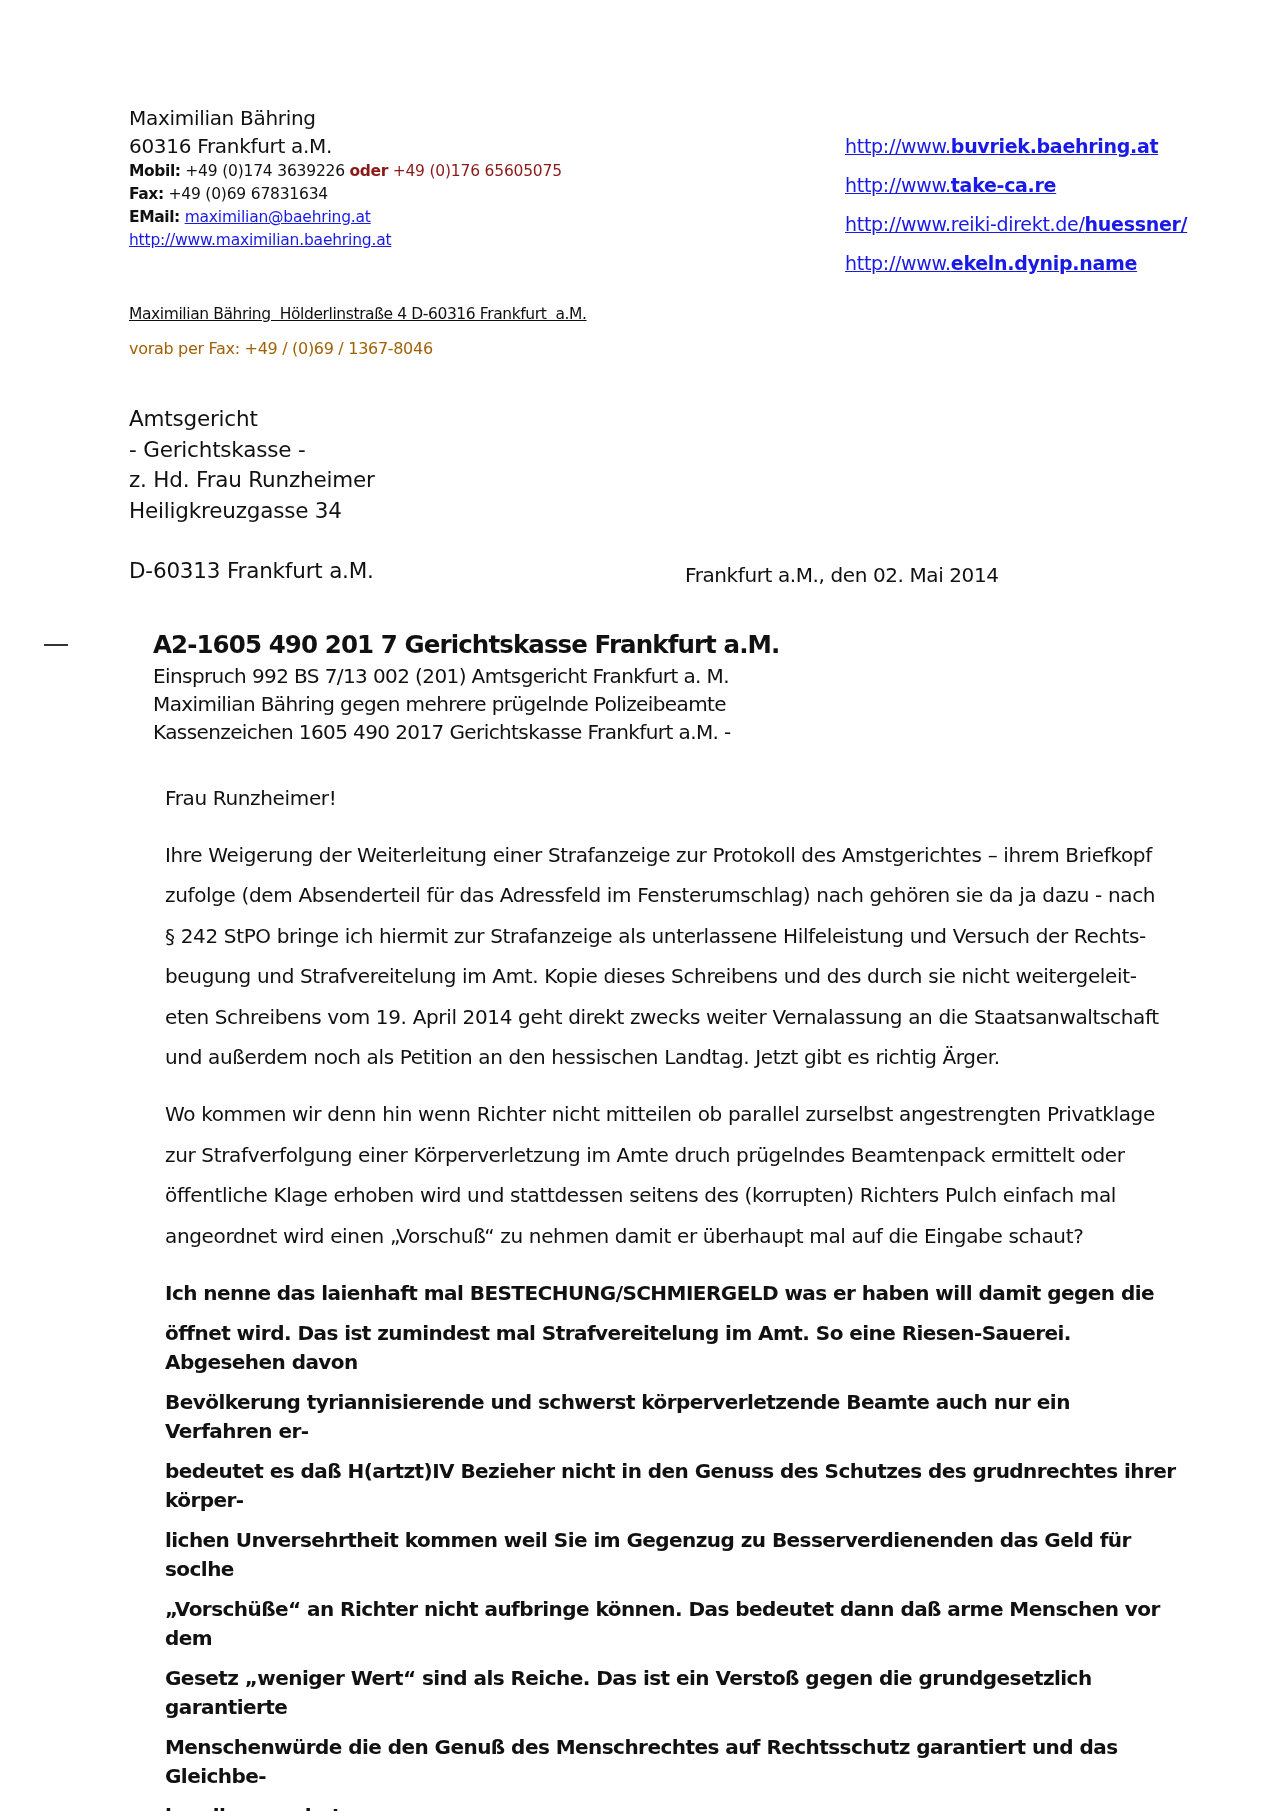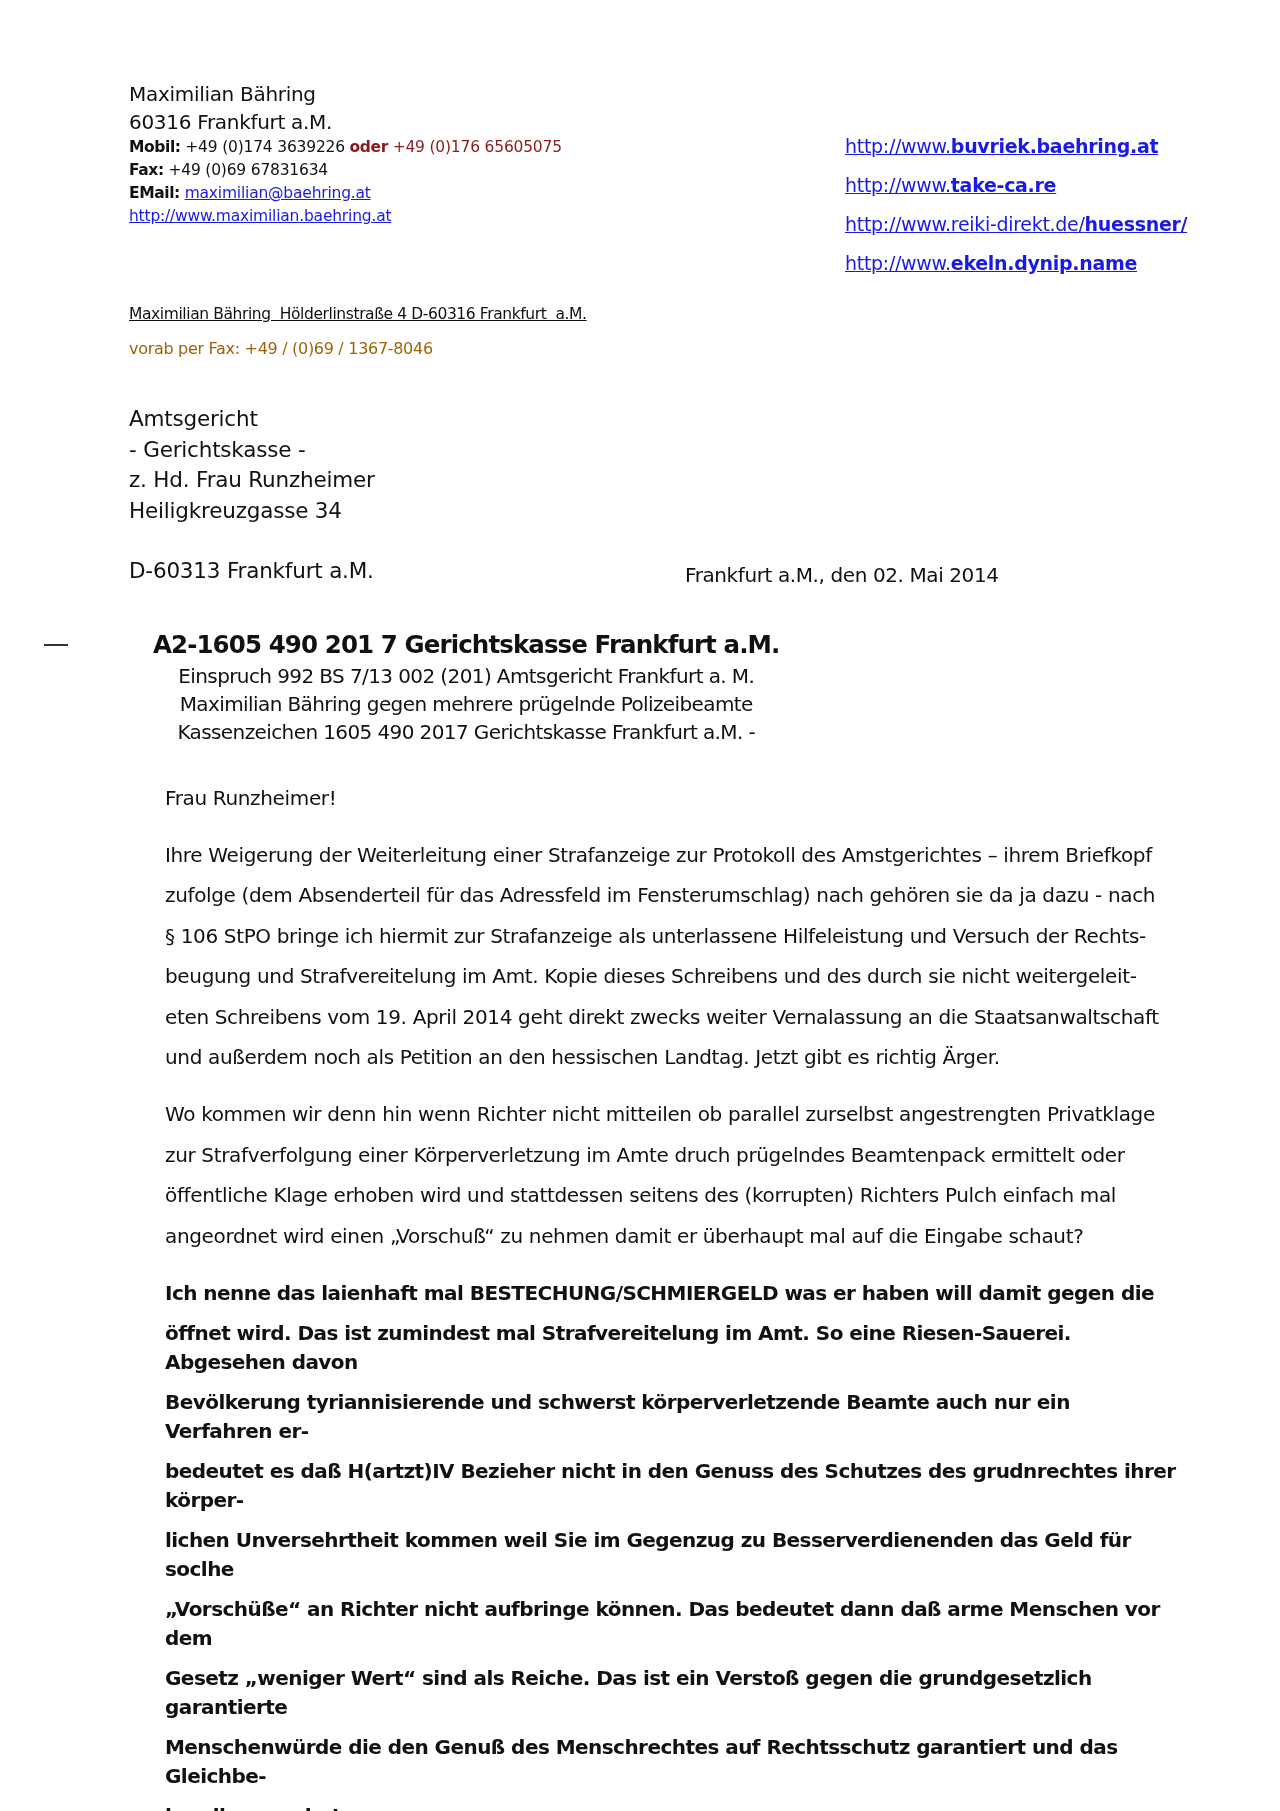--- a/index.html
+++ b/index.html
@@ -2,40 +2,40 @@
 <html><head>
 <meta charset="utf-8">
 <style>
   html, body { margin: 0; padding: 0; background: #ffffff; }
   body {
     width: 1280px; height: 1811px; position: relative; overflow: hidden;
     font-family: "DejaVu Sans", sans-serif; color: #111111;
   }
   .abs { position: absolute; }
   a, .link { color: #1a1ae6; text-decoration: underline; }
-  .sender { left: 129px; top: 80px; line-height: 1; }
+  .sender { left: 129px; top: 104px; line-height: 1; }
   .sender .big { font-size: 20px; line-height: 28px; letter-spacing: -0.3px; }
   .sender .small { font-size: 15.5px; line-height: 23px; letter-spacing: -0.2px; }
   .sender .lbl { font-weight: bold; letter-spacing: -0.4px; }
   .red { color: #8b1a1a; }
   .sender .link { font-size: 15.5px; }
 
   .weblinks { left: 845px; top: 100px; margin-top: 27px; }
   .weblinks .link { display: block; font-size: 19px; line-height: 39px; letter-spacing: -0.3px; }
   .weblinks b { font-weight: bold; }
 
   .returnline { left: 129px; top: 305px; font-size: 15.5px; text-decoration: underline; letter-spacing: -0.4px; }
   .vorab { left: 129px; top: 339px; font-size: 16px; color: #a16207; letter-spacing: -0.3px; }
   .recipient { left: 129px; top: 404px; font-size: 21.5px; line-height: 30.5px; letter-spacing: -0.2px; }
   .recipient .city { margin-top: 30px; font-weight: 500; }
   .date { left: 685px; top: 563px; font-size: 20px; letter-spacing: -0.4px; }
 
   .margin-dash { left: 44px; top: 644px; width: 24px; height: 2px; background: #333; }
 
-  .subject { left: 153px; top: 628px; text-align: center; }
+  .subject { left: 153px; top: 628px; }
   .subject .head { font-size: 24.5px; font-weight: bold; letter-spacing: -0.9px; line-height: 34px; }
   .subject .sub { font-size: 20px; letter-spacing: -0.6px; line-height: 28px; }
 
   .body { left: 153px; top: 772px; width: 1040px; font-size: 20px; letter-spacing: -0.35px; }
   .body p { margin: 12px; line-height: 28.5px; }
   .salute { font-weight: 500; margin-bottom: 28px !important; }
   .para { margin-bottom: 28.5px !important; }
   .boldpara { font-weight: bold; letter-spacing: -0.55px; }
   .sig-img { width: 320px; height: 107px; background: #fcfbf6; margin: 2px 0 0 0; position: relative; }
   .sig-name { margin-top: 1px; }
@@ -93,21 +93,21 @@
   <div class="sub">Maximilian Bähring gegen mehrere prügelnde Polizeibeamte</div>
   <div class="sub">Kassenzeichen 1605 490 2017 Gerichtskasse Frankfurt a.M. -</div>
 </div>
 
 <div class="abs body">
   <p class="salute">Frau Runzheimer!</p>
 
   <div class="para">
     <p>Ihre Weigerung der Weiterleitung einer Strafanzeige zur Protokoll des Amstgerichtes – ihrem Briefkopf</p>
     <p>zufolge (dem Absenderteil für das Adressfeld im Fensterumschlag) nach gehören sie da ja dazu - nach</p>
-    <p>§ 106 StPO bringe ich hiermit zur Strafanzeige als unterlassene Hilfeleistung und Versuch der Rechts-</p>
+    <p>§ 242 StPO bringe ich hiermit zur Strafanzeige als unterlassene Hilfeleistung und Versuch der Rechts-</p>
     <p>beugung und Strafvereitelung im Amt. Kopie dieses Schreibens und des durch sie nicht weitergeleit-</p>
     <p>eten Schreibens vom 19. April 2014 geht direkt zwecks weiter Vernalassung an die Staatsanwaltschaft</p>
     <p>und außerdem noch als Petition an den hessischen Landtag. Jetzt gibt es richtig Ärger.</p>
   </div>
 
   <div class="para">
     <p>Wo kommen wir denn hin wenn Richter nicht mitteilen ob parallel zurselbst angestrengten Privatklage</p>
     <p>zur Strafverfolgung einer Körperverletzung im Amte druch prügelndes Beamtenpack ermittelt oder</p>
     <p>öffentliche Klage erhoben wird und stattdessen seitens des (korrupten) Richters Pulch einfach mal</p>
     <p>angeordnet wird einen „Vorschuß“ zu nehmen damit er überhaupt mal auf die Eingabe schaut?</p>

